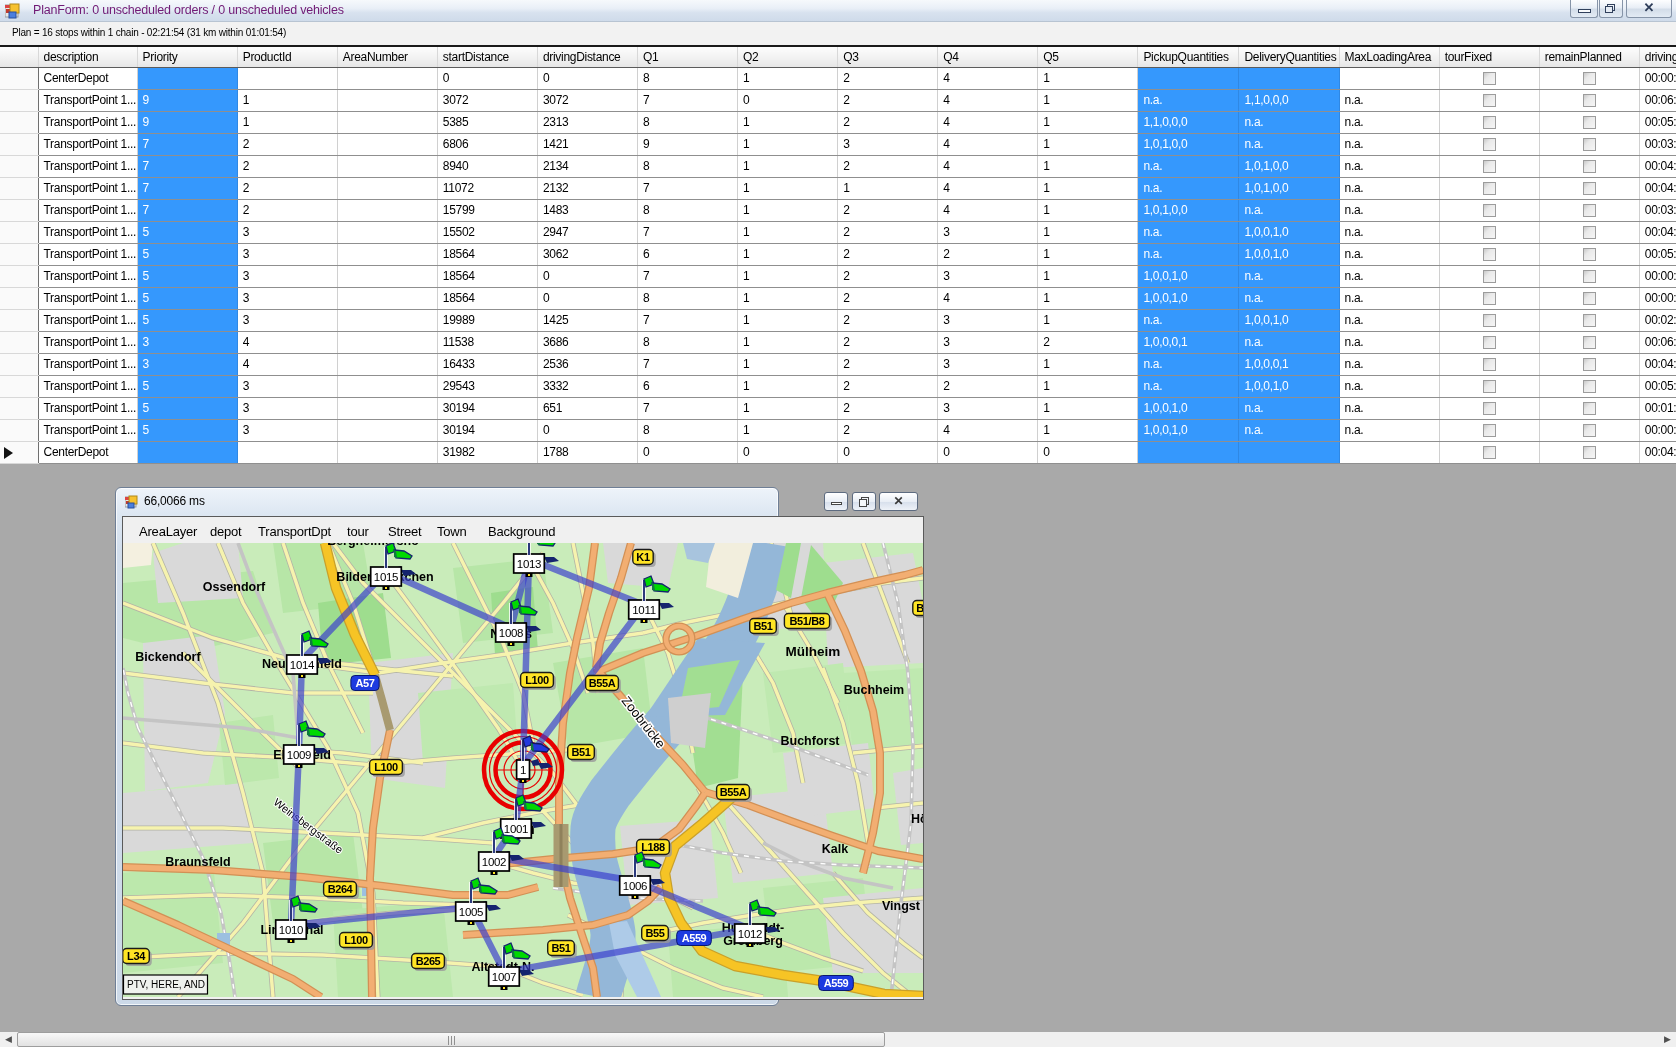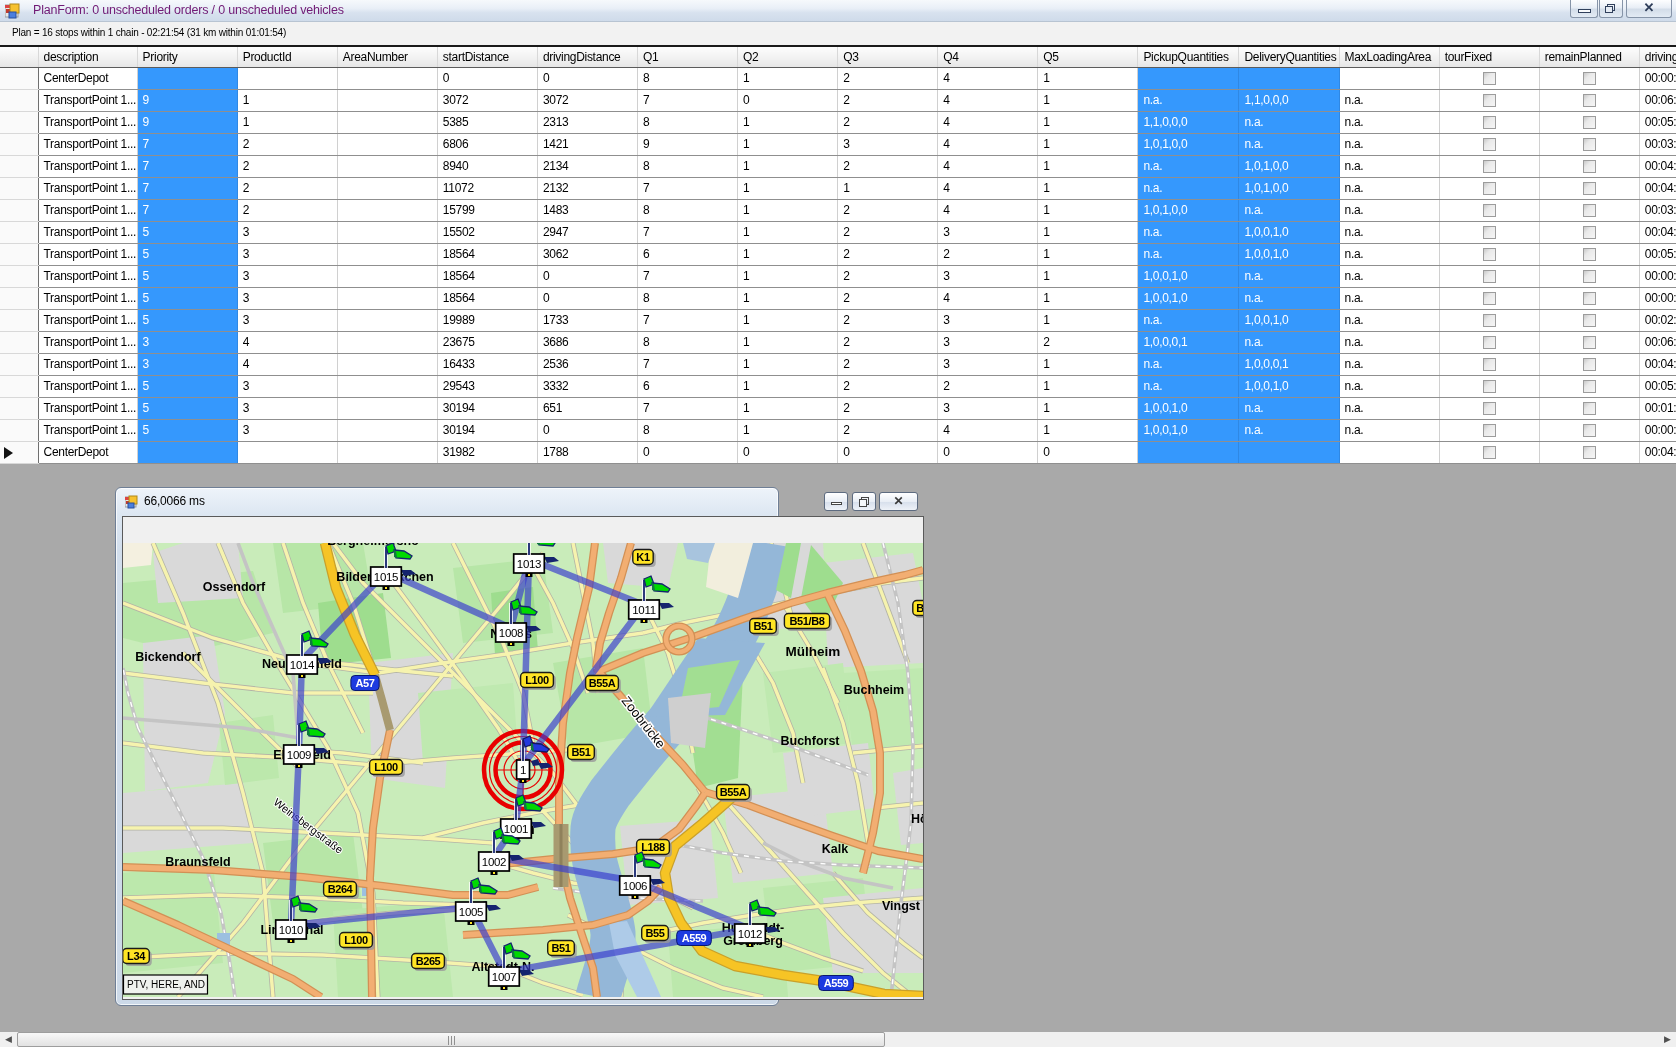--- a/index.html
+++ b/index.html
@@ -335,40 +335,40 @@
           <td class="cb"><span class="cbx"></span></td>
           <td>00:00:0</td>
         </tr>
         <tr>
           <td class="rh"></td>
           <td>TransportPoint 1...</td>
           <td class="blue">5</td>
           <td>3</td>
           <td></td>
           <td>19989</td>
-          <td>1733</td>
+          <td>1425</td>
           <td>7</td>
           <td>1</td>
           <td>2</td>
           <td>3</td>
           <td>1</td>
           <td class="blue">n.a.</td>
           <td class="blue">1,0,0,1,0</td>
           <td>n.a.</td>
           <td class="cb"><span class="cbx"></span></td>
           <td class="cb"><span class="cbx"></span></td>
           <td>00:02:4</td>
         </tr>
         <tr>
           <td class="rh"></td>
           <td>TransportPoint 1...</td>
           <td class="blue">3</td>
           <td>4</td>
           <td></td>
-          <td>23675</td>
+          <td>11538</td>
           <td>3686</td>
           <td>8</td>
           <td>1</td>
           <td>2</td>
           <td>3</td>
           <td>2</td>
           <td class="blue">1,0,0,0,1</td>
           <td class="blue">n.a.</td>
           <td>n.a.</td>
           <td class="cb"><span class="cbx"></span></td>
@@ -492,20 +492,29 @@
  <div class="abs wtitle" style="left:28px">66,0066 ms</div>
  <div class="abs mbtn" style="left:708px;top:4px;width:24px">
    <div class="abs" style="left:6px;top:9px;width:11px;height:3px;border:1px solid #454545;background:#fff"></div>
  </div>
  <div class="abs mbtn" style="left:736px;top:4px;width:24px">
    <div class="abs" style="left:8px;top:4px;width:8px;height:8px;border:1px solid #454545"></div>
    <div class="abs" style="left:6px;top:6px;width:8px;height:8px;border:1px solid #454545;background:#f4f7fa"></div>
  </div>
  <div class="abs mbtn" style="left:763px;top:4px;width:39px;font-size:12px;font-weight:bold;color:#3a3a3a;text-align:center;line-height:17px">✕</div>
  <div class="abs" id="client">
+  <div class="abs" id="menubar">
+   <span style="left:16px">AreaLayer</span>
+   <span style="left:87px">depot</span>
+   <span style="left:135px">TransportDpt</span>
+   <span style="left:224px">tour</span>
+   <span style="left:265px">Street</span>
+   <span style="left:314px">Town</span>
+   <span style="left:365px">Background</span>
+  </div>
   <div class="abs" id="mapbox">
         <svg width="800" height="454" viewBox="0 0 800 454" style="position:absolute;left:0;top:0">
           <rect width="800" height="454" fill="#c9ecba"></rect>
           <polygon points="0,40 130,28 150,90 60,110 0,95" fill="#b7e6a7"></polygon>
           <polygon points="20,100 90,92 102,170 85,240 22,248" fill="#d9d9d9"></polygon>
           <polygon points="0,250 120,240 130,300 0,310" fill="#d9d9d9"></polygon>
           <polygon points="245,120 330,110 322,245 249,235" fill="#d9d9d9"></polygon>
           <polygon points="60,0 115,0 120,55 35,60 30,10" fill="#d9d9d9"></polygon>
           <polygon points="150,0 240,0 250,60 160,70" fill="#b7e6a7"></polygon>
           <polygon points="330,25 420,15 430,90 340,100" fill="#b7e6a7"></polygon>

